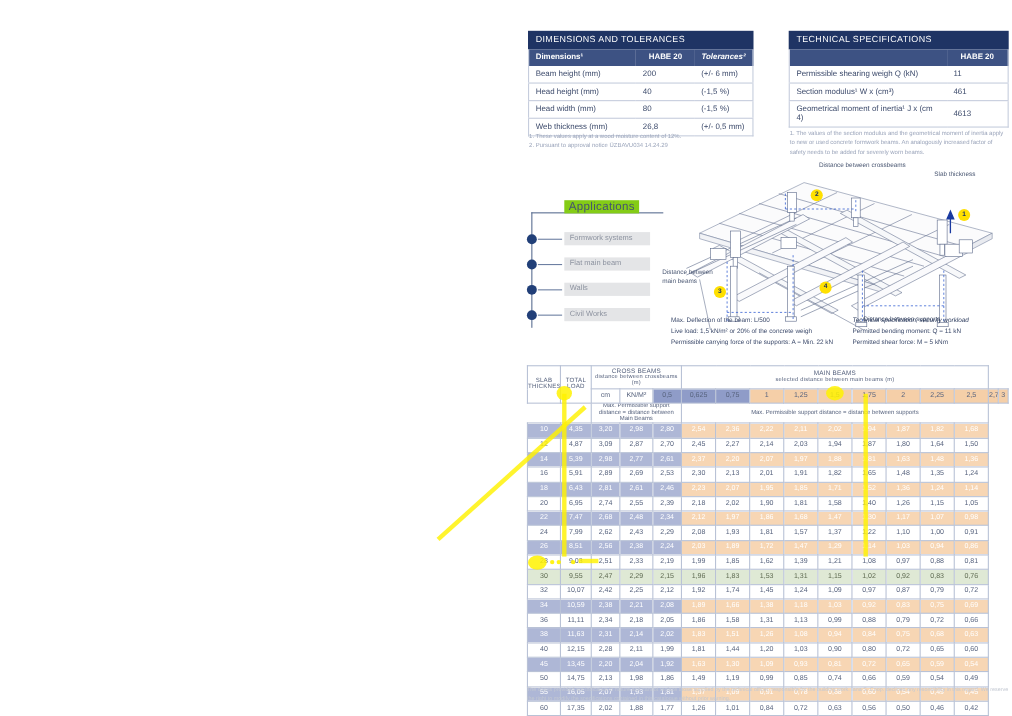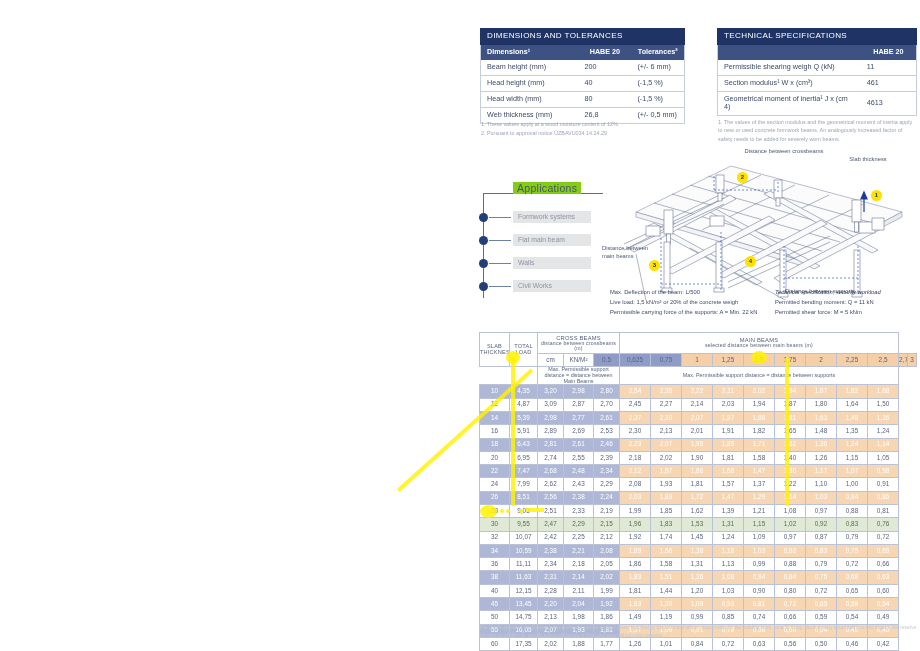--- a/index.html
+++ b/index.html
@@ -227,21 +227,21 @@
   <div class="page-band"></div>
   <div class="edge-tint"></div>
 
   <div style="position:absolute;left:480px;top:28px;width:205px;">
     <div class="spec-title">DIMENSIONS AND TOLERANCES</div>
     <table style="width:205px;border-collapse:collapse;border:1px solid #c6cddd;border-top:none;">
       <tbody>
           <tr>
         <th class="spec-subhead lbl" style="width:48%;text-align:left;">Dimensions¹</th>
         <th class="spec-subhead ctr" style="width:26%;text-align:center;">HABE 20</th>
-        <th class="spec-subhead ctr" style="width:26%;">Tolerances²</th>
+        <th class="spec-subhead ctr" style="width:26%;font-style:italic;">Tolerances²</th>
       </tr>
       <tr class="spec-row">
         <td class="lbl">Beam height (mm)</td>
         <td class="ctr">200</td>
         <td class="ctr">(+/- 6 mm)</td>
       </tr>
       <tr class="spec-row">
         <td class="lbl">Head height (mm)</td>
         <td class="ctr">40</td>
         <td class="ctr">(-1,5 %)</td>

